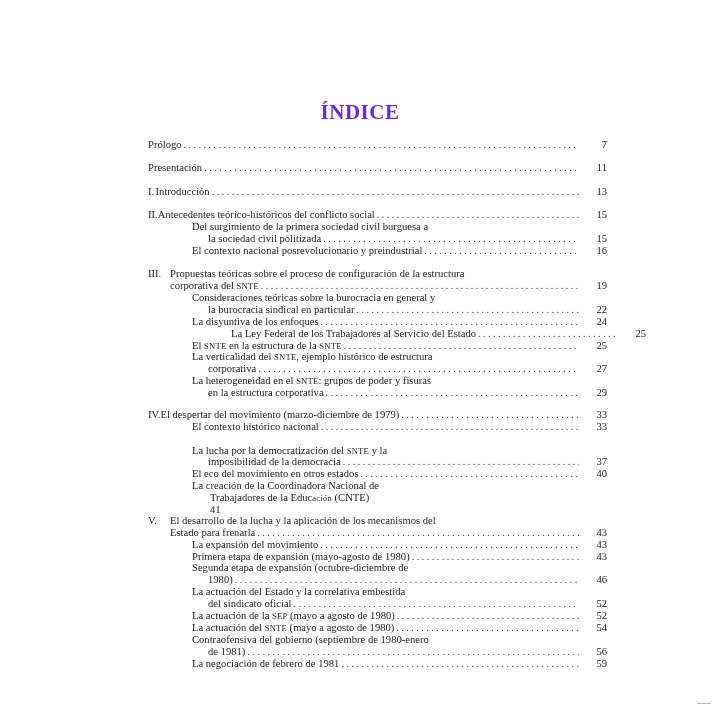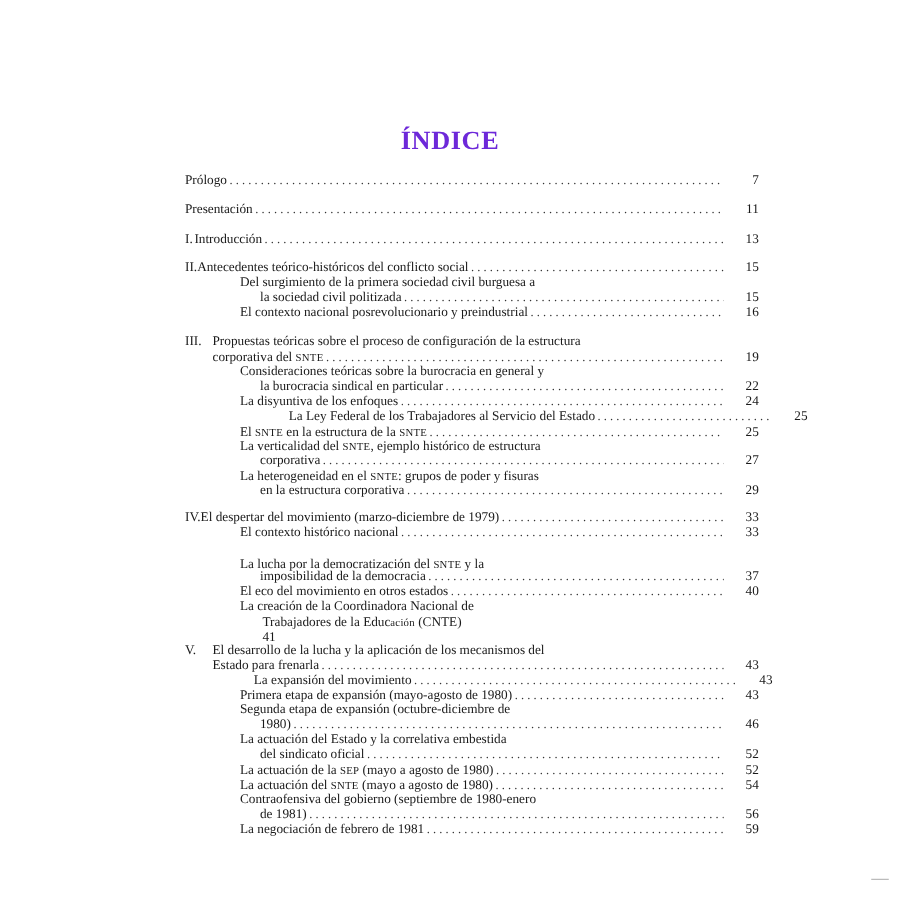--- a/index.html
+++ b/index.html
@@ -153,21 +153,21 @@
     </div>
     <div class="line" style="left: 148px; top: 515px; width: 459px;">
       <span class="num">V.</span>
       <span class="txt">El desarrollo de la lucha y la aplicación de los mecanismos del</span>
     </div>
     <div class="line" style="left: 170px; top: 527px; width: 437px;">
       <span class="txt">Estado para frenarla</span>
       <span class="dots"></span>
       <span class="pg">43</span>
     </div>
-    <div class="line" style="left: 192px; top: 539px; width: 415px; margin-left: 11px;">
+    <div class="line" style="left: 192px; top: 539px; width: 415px;">
       <span class="txt">La expansión del movimiento</span>
       <span class="dots"></span>
       <span class="pg">43</span>
     </div>
     <div class="line" style="left: 192px; top: 551px; width: 415px;">
       <span class="txt">Primera etapa de expansión (mayo-agosto de 1980)</span>
       <span class="dots"></span>
       <span class="pg">43</span>
     </div>
     <div class="line" style="left: 192px; top: 562px; width: 415px;">

